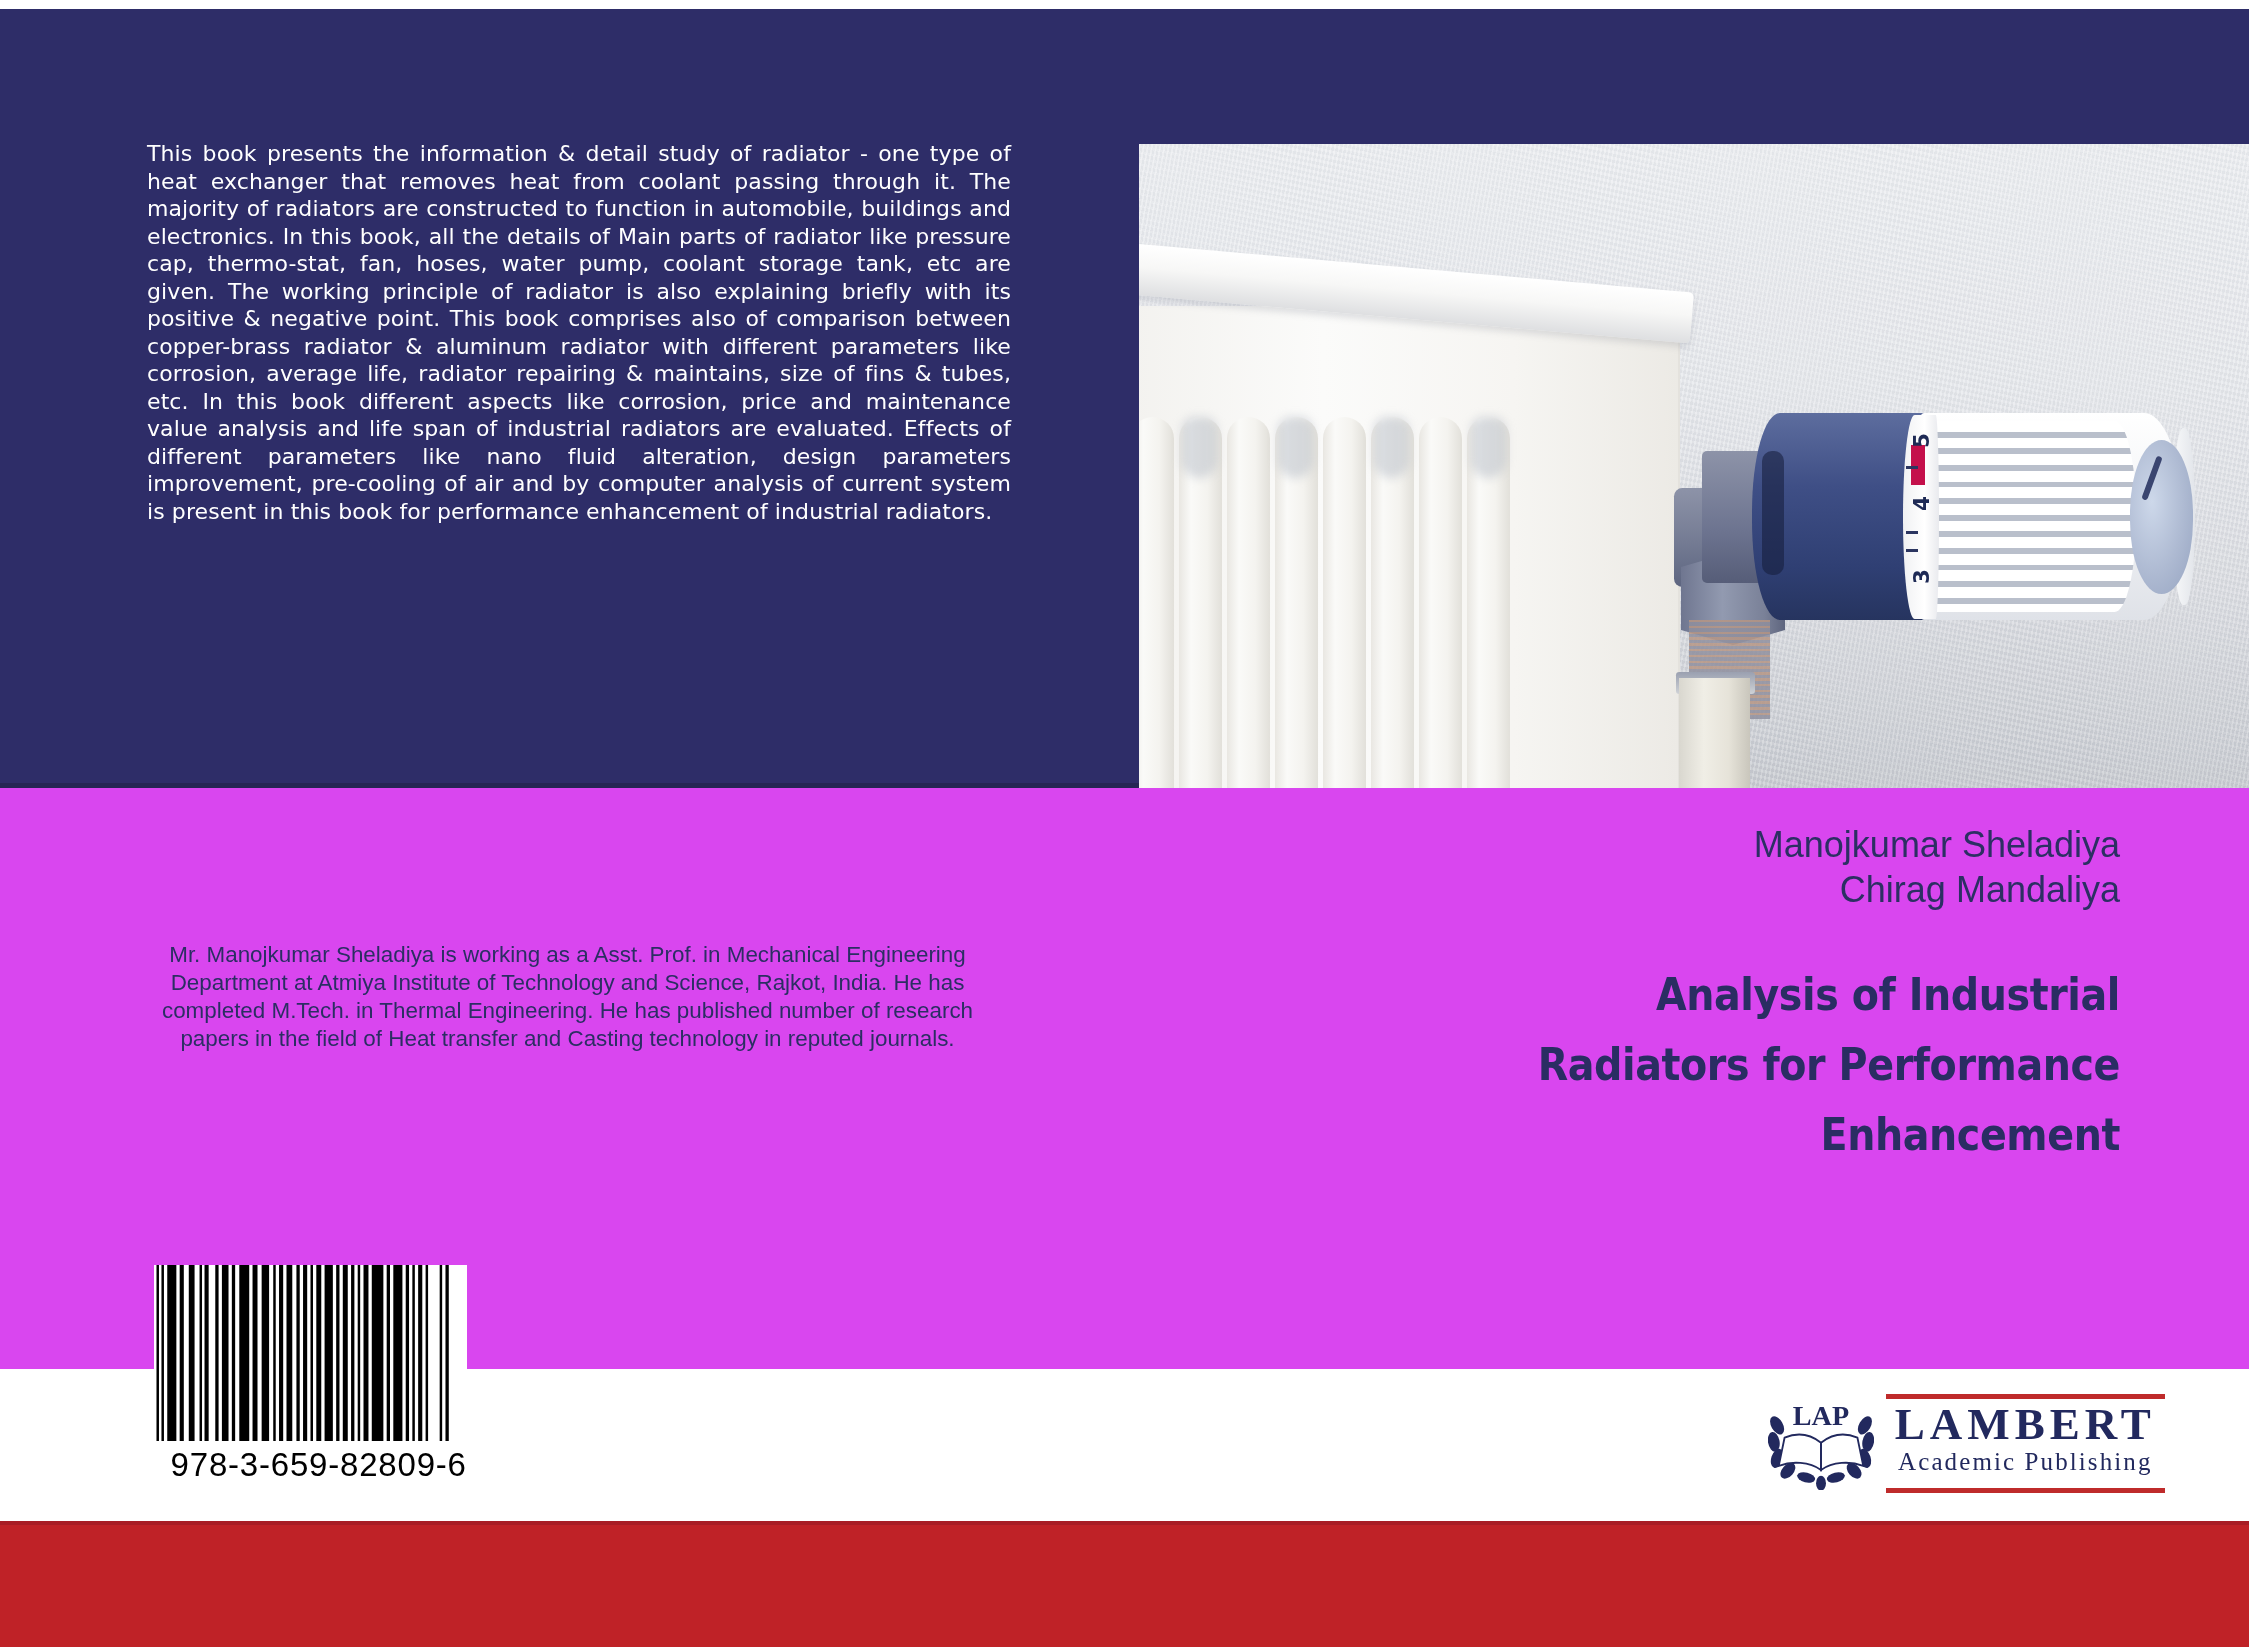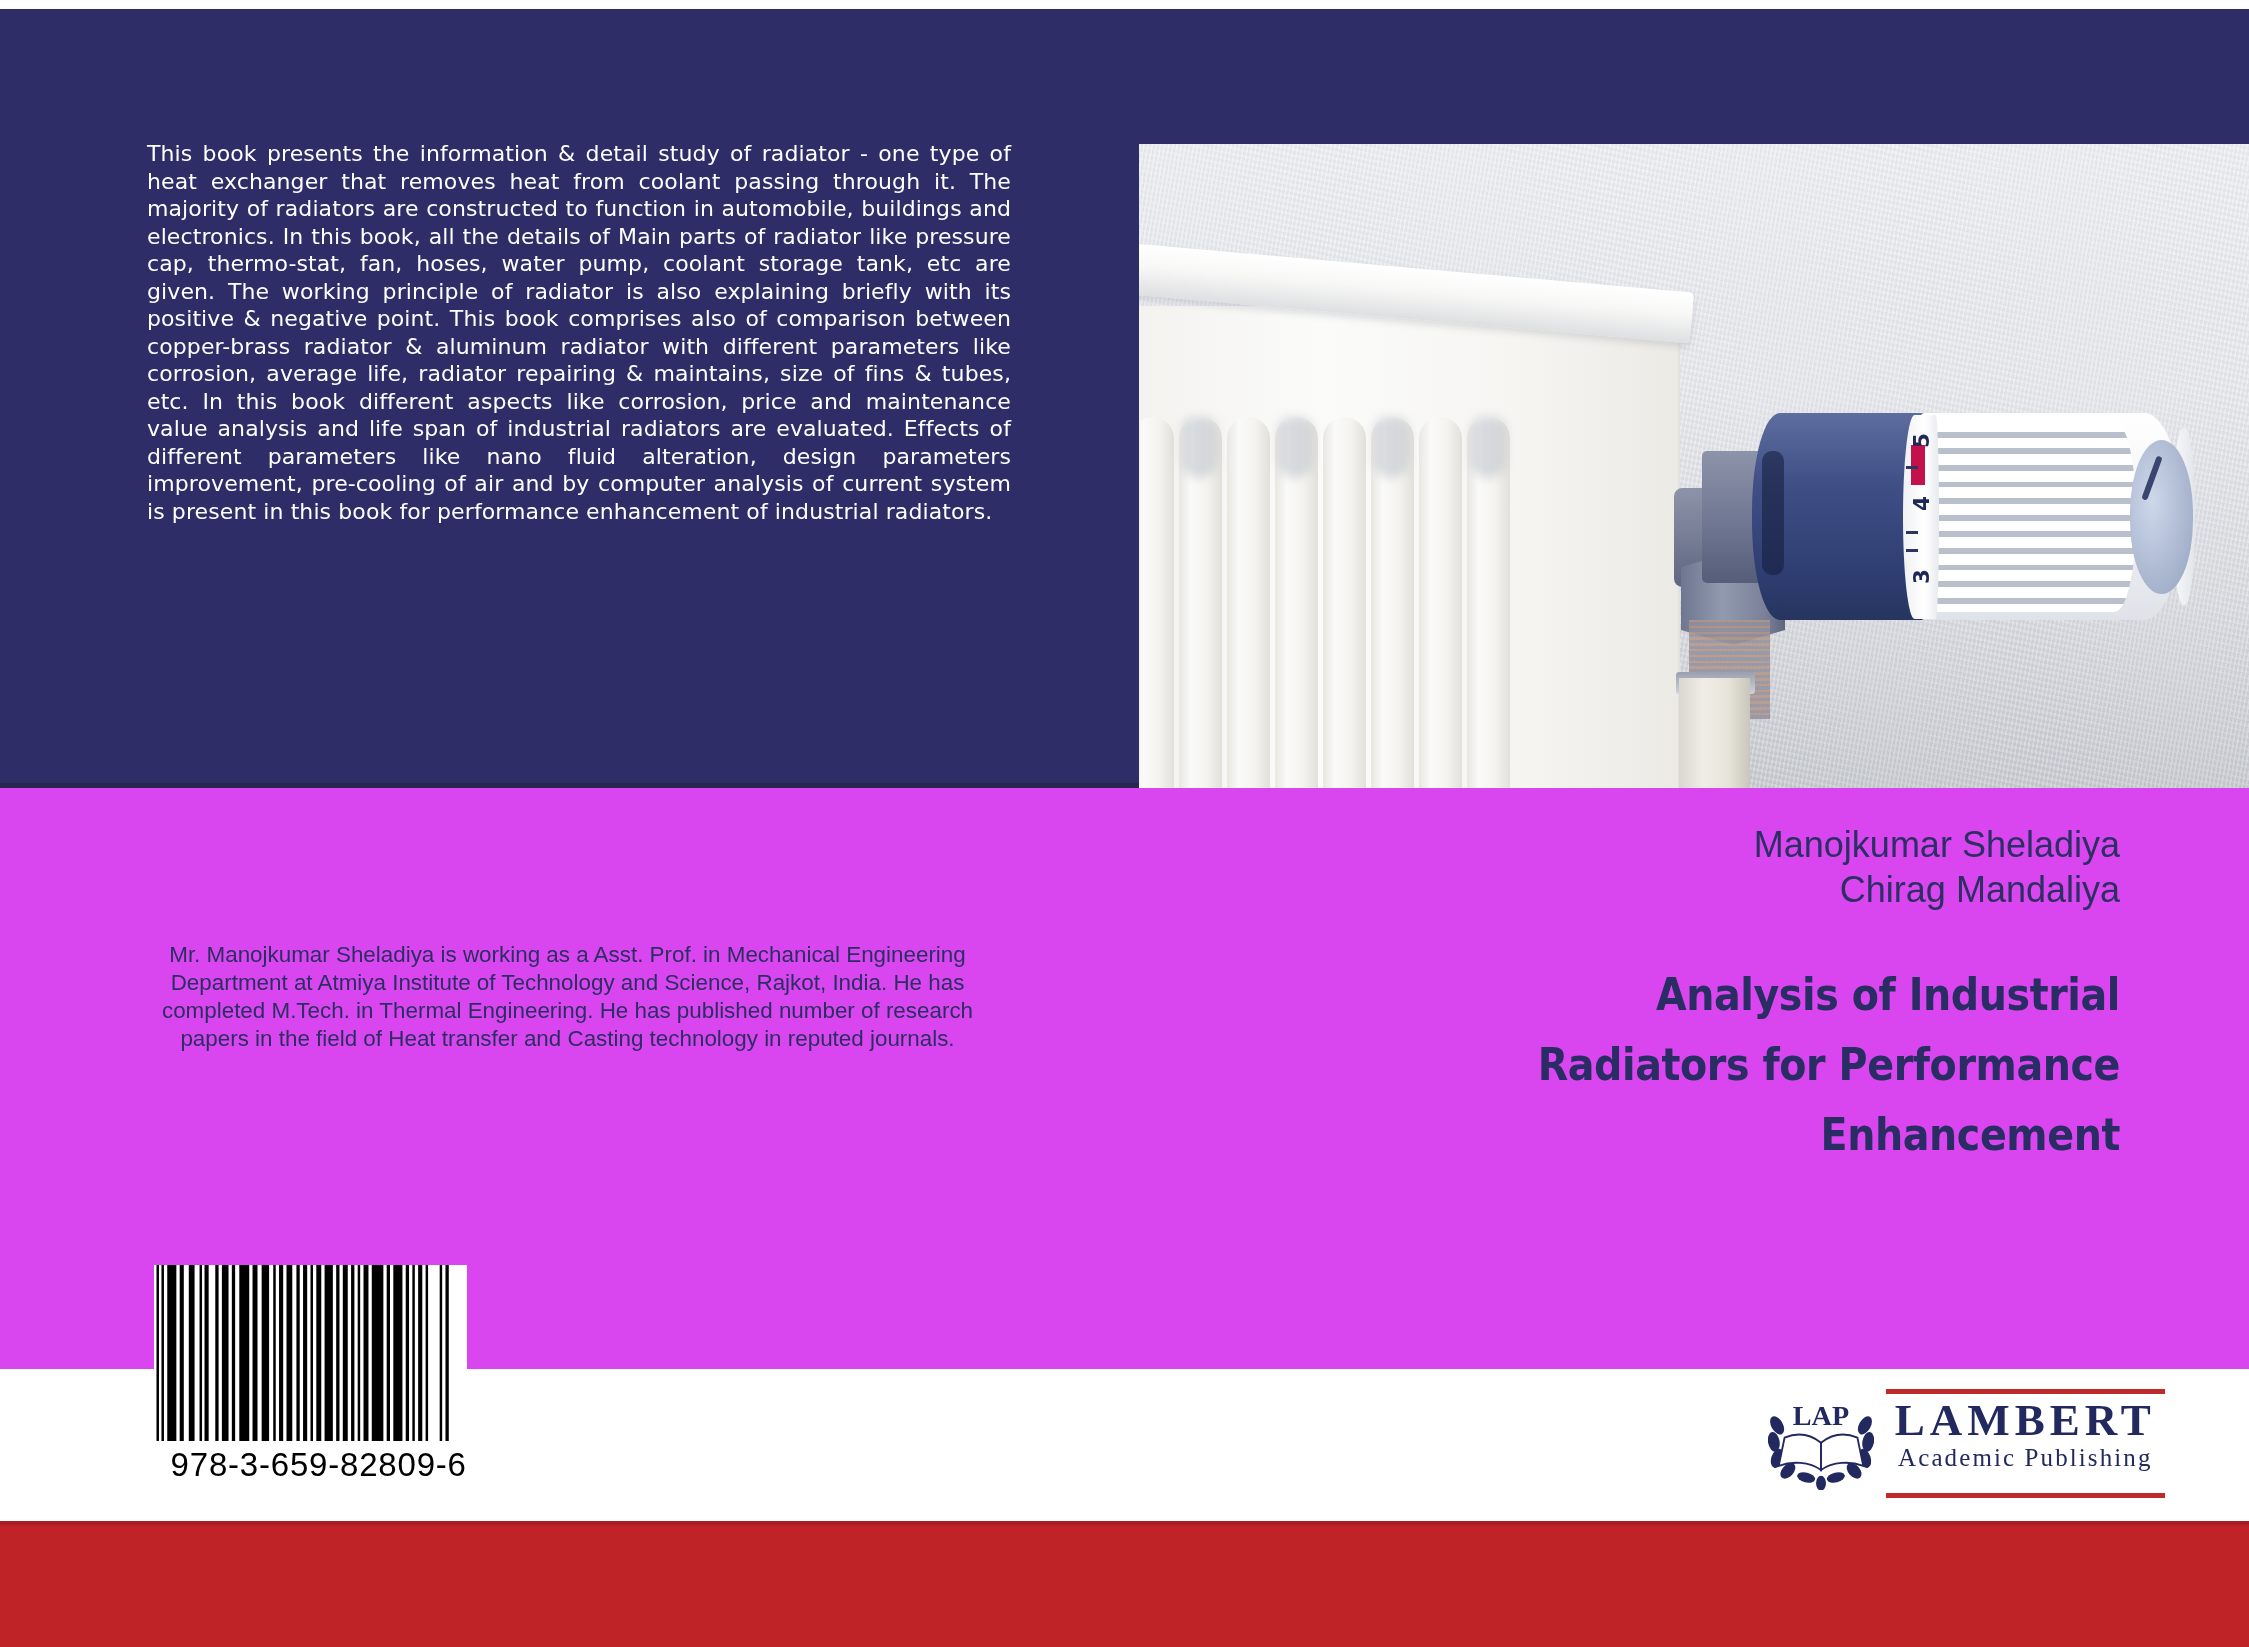--- a/index.html
+++ b/index.html
@@ -371,21 +371,21 @@
     text-align: center;
     padding: 1.7px 0 0 0;
   }
   .lap-sub {
     color: #22295e;
     font-family: "Liberation Serif", serif;
     font-size: 25px;
     letter-spacing: 2.1px;
     line-height: 28px;
     text-align: center;
-    padding-bottom: 21px;
+    padding-bottom: 12px;
   }
 
   
   .red-band {
     position: absolute;
     left: 0;
     top: 1512px;
     width: 2250px;
     height: 136px;
     background: #bf2227;

